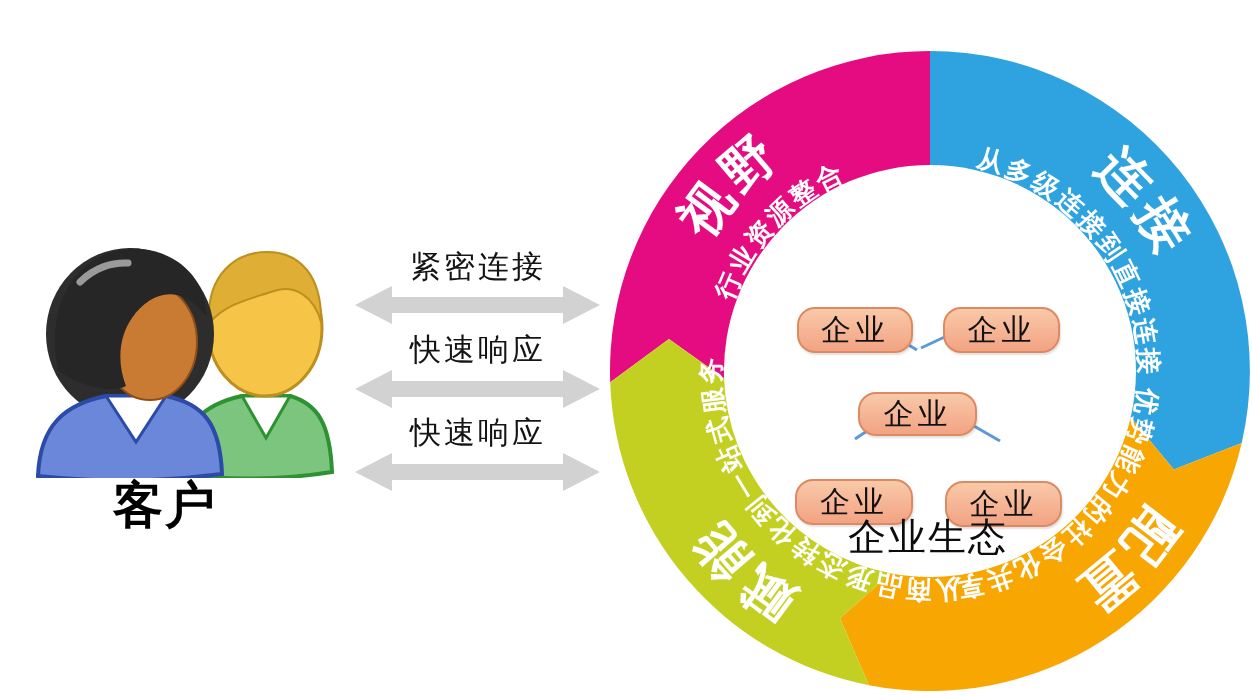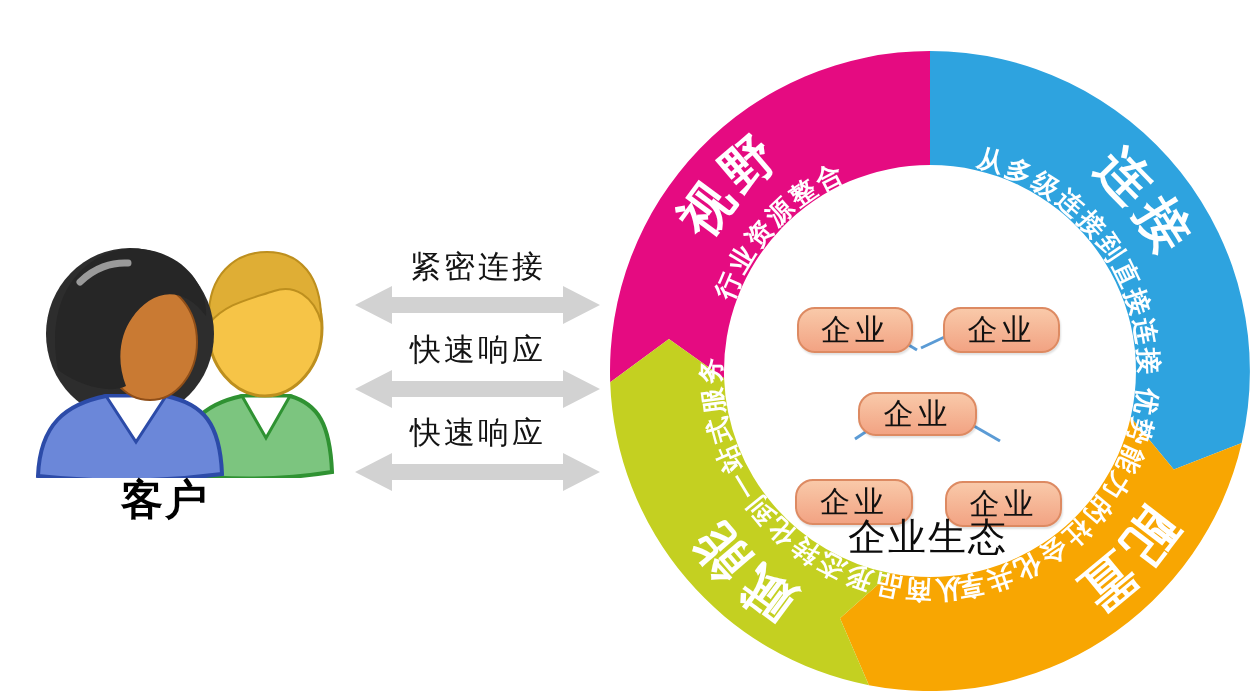--- a/index.html
+++ b/index.html
@@ -4,21 +4,21 @@
 <style>
   * { margin:0; padding:0; box-sizing:border-box; }
   html,body { width:1252px; height:696px; background:#ffffff; overflow:hidden; }
   .canvas { position:relative; width:1252px; height:696px; background:#ffffff;
             font-family:"Liberation Sans", sans-serif; }
 
   
   .people-svg { position:absolute; left:28px; top:222px; }
   .customer-label { position:absolute; left:55px; top:472px; width:220px;
                     text-align:center; font-family:"Liberation Sans", sans-serif;
-                    font-weight:800; font-size:42px; color:#000; letter-spacing:2px; }
+                    font-weight:800; font-size:50px; color:#000; letter-spacing:2px; }
 
   
   .ex-label { position:absolute; left:350px; width:256px; text-align:center;
               font-family:Liberation Sans, sans-serif; font-size:31px; color:#141414;
               letter-spacing:3px; white-space:nowrap; }
   .ex-arrow { position:absolute; left:355px; width:245px; height:38px; }
   .ex-label.l1 { top:246px; } .ex-arrow.a1 { top:286px; }
   .ex-label.l2 { top:329px; } .ex-arrow.a2 { top:370px; }
   .ex-label.l3 { top:412px; } .ex-arrow.a3 { top:453px; }
 

